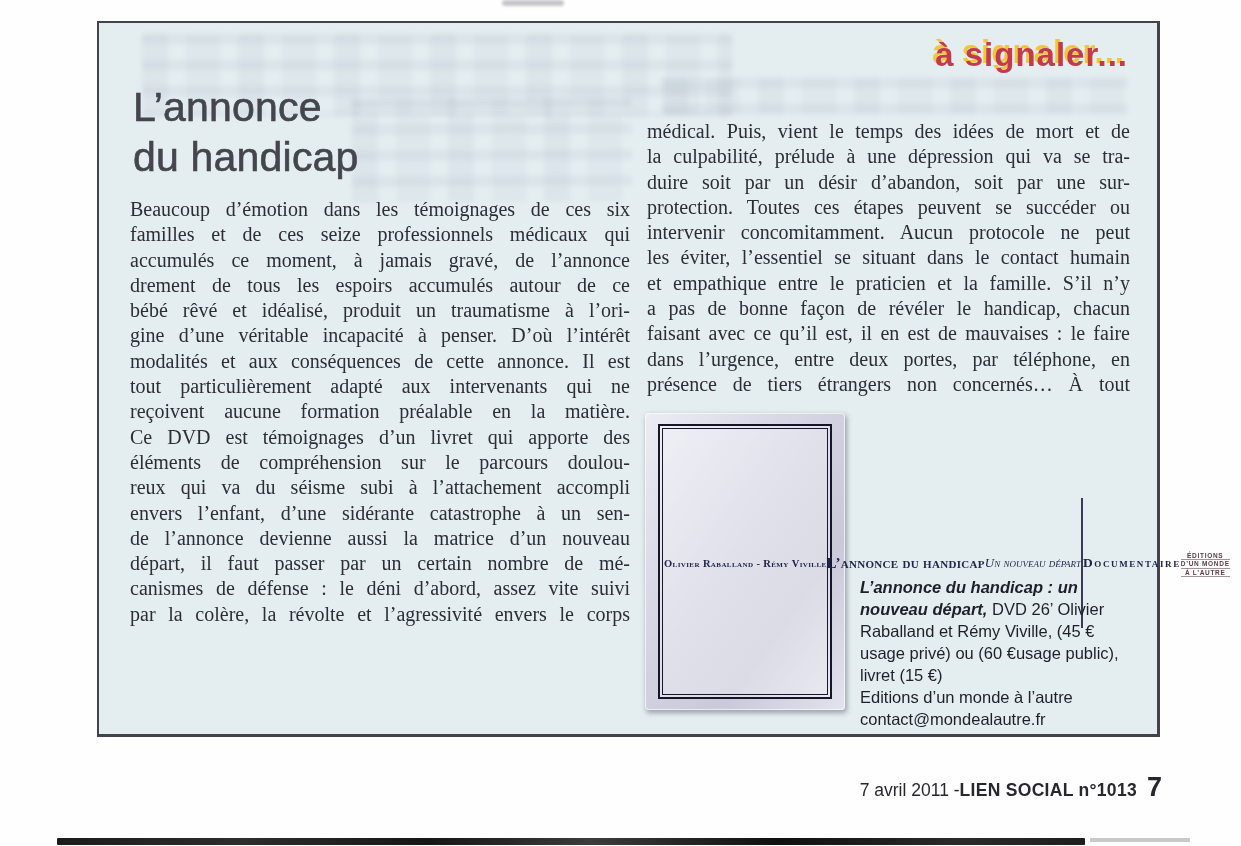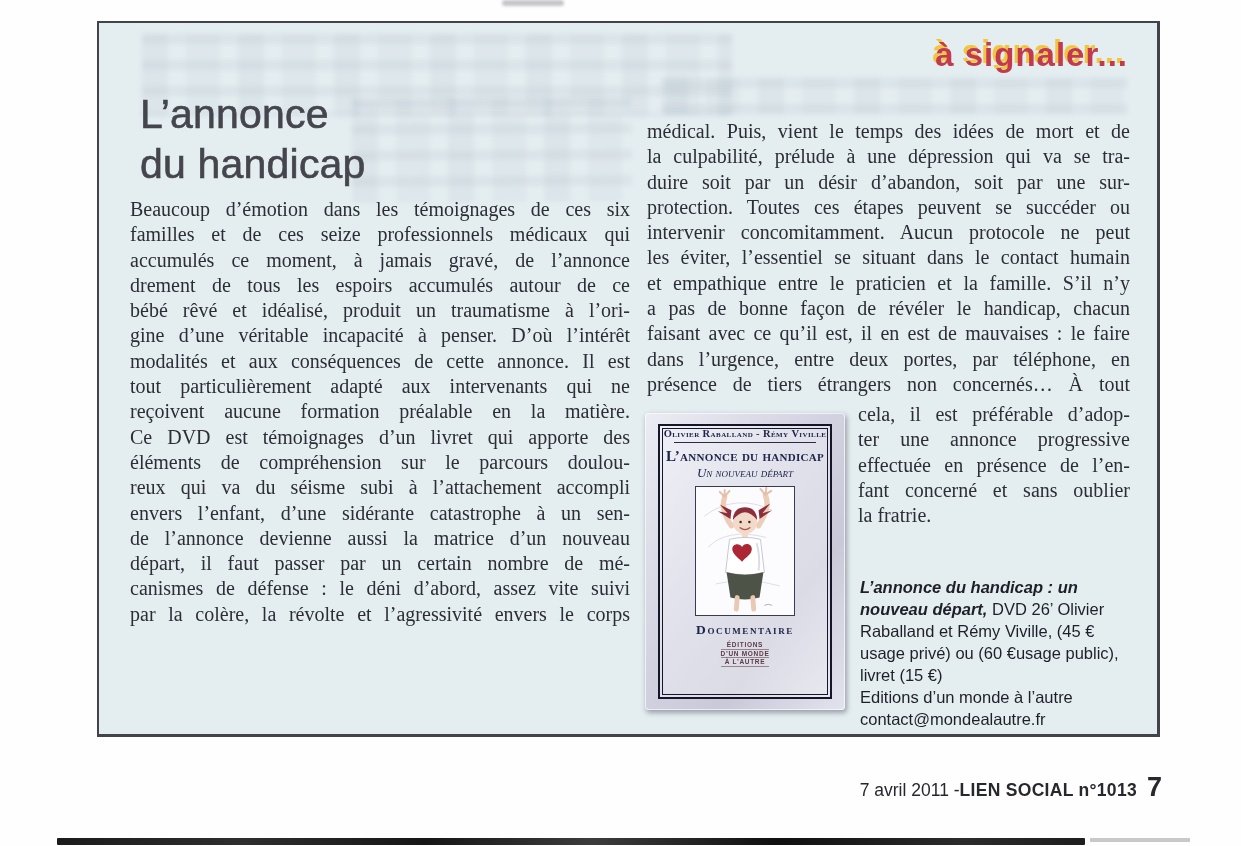--- a/index.html
+++ b/index.html
@@ -67,22 +67,22 @@
   
   .dvd{
     position:absolute;left:645px;top:413px;width:200px;height:297px;
     background:linear-gradient(125deg,#ececf4 0%,#d2d2e1 45%,#c9c9d9 70%,#e3e3ee 100%);
     border-radius:4px;
     box-shadow:1.5px 2.5px 5px rgba(40,40,60,.38), inset 0 0 0 1px rgba(255,255,255,.65);
   }
   .dvd-frame{
     position:absolute;inset:11px 13px;border:2px solid #16162b;
     background:rgba(250,250,253,.38);
-    display:flex;flex-direction:column;align-items:center;
-    padding:2px 4px 5px;
+    display:flex;flex-direction:row;align-items:center;
+    padding:8px 4px 5px;
   }
   .dvd-frame::after{content:"";position:absolute;inset:2px;border:1px solid #16162b;pointer-events:none;}
   .dvd-authors{
     font-variant:small-caps;font-weight:700;font-size:10.5px;letter-spacing:.4px;
     color:var(--cover-navy);white-space:nowrap;
   }
   .dvd-rule{width:88%;border-bottom:1px solid #2a2a44;margin:3px 0 5px;}
   .dvd-title{font-variant:small-caps;font-weight:700;font-size:15px;color:var(--cover-navy);white-space:nowrap;letter-spacing:.3px;}
   .dvd-subtitle{font-variant:small-caps;font-weight:400;font-style:italic;font-size:13px;color:var(--cover-navy);white-space:nowrap;}
   .dvd-art{
@@ -136,21 +136,21 @@
 
   <div class="panel">
 
     <div class="ghost ghost-top" style="left:43px;top:11px;"></div>
     <div class="ghost ghost-title-right" style="left:253px;top:75px;"></div>
     <div class="ghost ghost-right-top" style="left:563px;top:55px;"></div>
   </div>
 
   <div class="section-tag">à signaler...</div>
 
-  <h1 class="article-title" style="margin:11px;font-weight:400;">
+  <h1 class="article-title" style="margin:4px;font-weight:400;">
     <span>L’annonce</span>
     <span>du handicap</span>
   </h1>
 
   <div class="col col-left">
       <div class="tline">Beaucoup d’émotion dans les témoignages de ces six</div>
       <div class="tline">familles et de ces seize professionnels médicaux qui</div>
       <div class="tline">accumulés ce moment, à jamais gravé, de l’annonce</div>
       <div class="tline">drement de tous les espoirs accumulés autour de ce</div>
       <div class="tline">bébé rêvé et idéalisé, produit un traumatisme à l’ori-</div>
@@ -175,27 +175,20 @@
       <div class="tline">protection. Toutes ces étapes peuvent se succéder ou</div>
       <div class="tline">intervenir concomitamment. Aucun protocole ne peut</div>
       <div class="tline">les éviter, l’essentiel se situant dans le contact humain</div>
       <div class="tline">et empathique entre le praticien et la famille. S’il n’y</div>
       <div class="tline">a pas de bonne façon de révéler le handicap, chacun</div>
       <div class="tline">faisant avec ce qu’il est, il en est de mauvaises : le faire</div>
       <div class="tline">dans l’urgence, entre deux portes, par téléphone, en</div>
       <div class="tline">présence de tiers étrangers non concernés… À tout</div>
     </div>
 
-  <div class="col col-wrap">
-      <div class="tline">cela, il est préférable d’adop-</div>
-      <div class="tline">ter une annonce progressive</div>
-      <div class="tline">effectuée en présence de l’en-</div>
-      <div class="tline">fant concerné et sans oublier</div>
-      <div class="tline">la fratrie.</div>
-    </div>
 
   <div class="dvd">
     <div class="dvd-frame">
       <div class="dvd-authors">Olivier Raballand - Rémy Viville</div>
       <div class="dvd-rule"></div>
       <div class="dvd-title">L’annonce du handicap</div>
       <div class="dvd-subtitle">Un nouveau départ</div>
       <div class="dvd-art">
         <svg viewBox="0 0 100 132" xmlns="http://www.w3.org/2000/svg">
           <path d="M8 30 Q40 6 78 24 M12 62 Q32 42 72 52 M20 100 Q50 92 86 102" stroke="#dcdde6" stroke-width="1" fill="none"></path>

